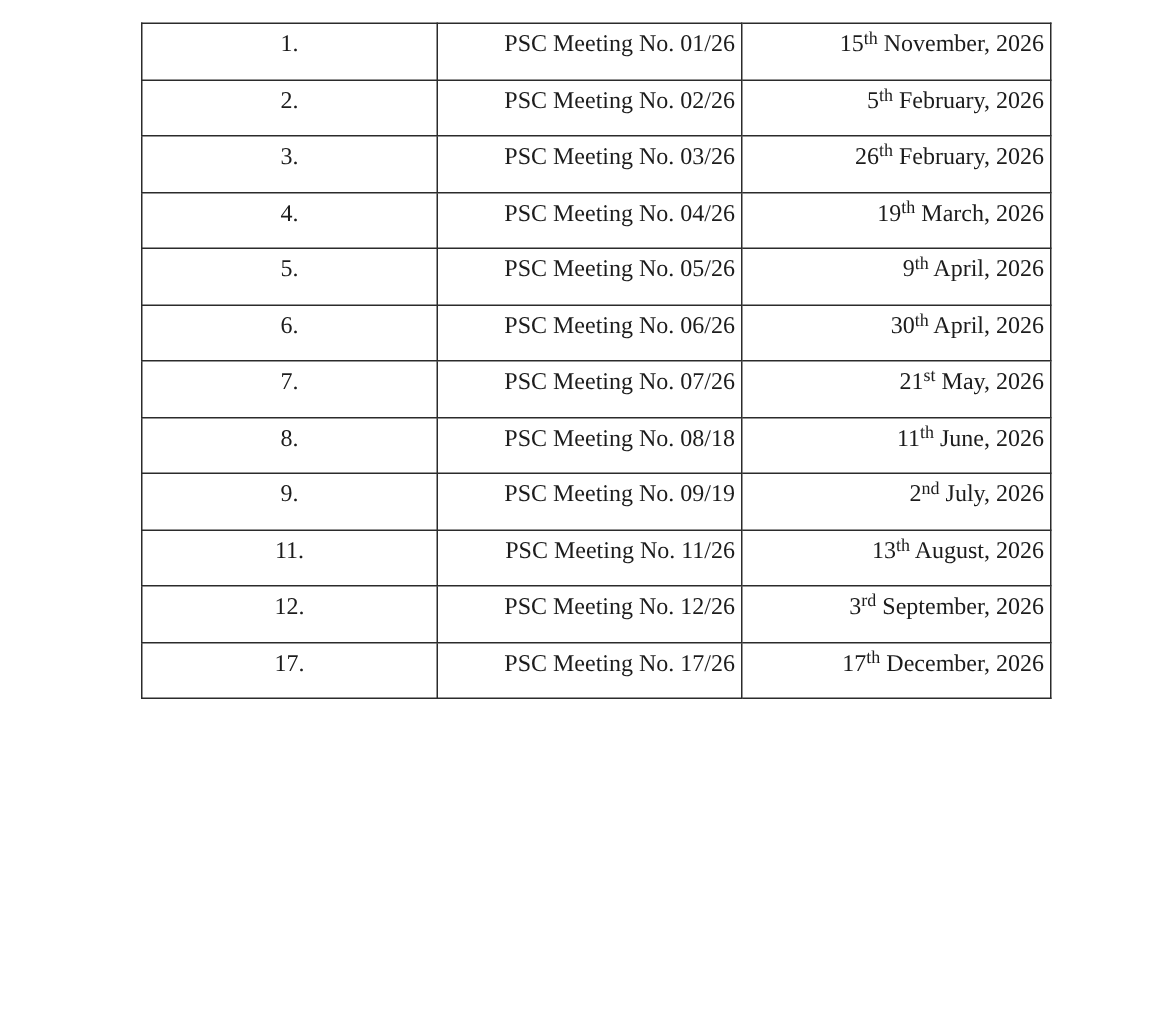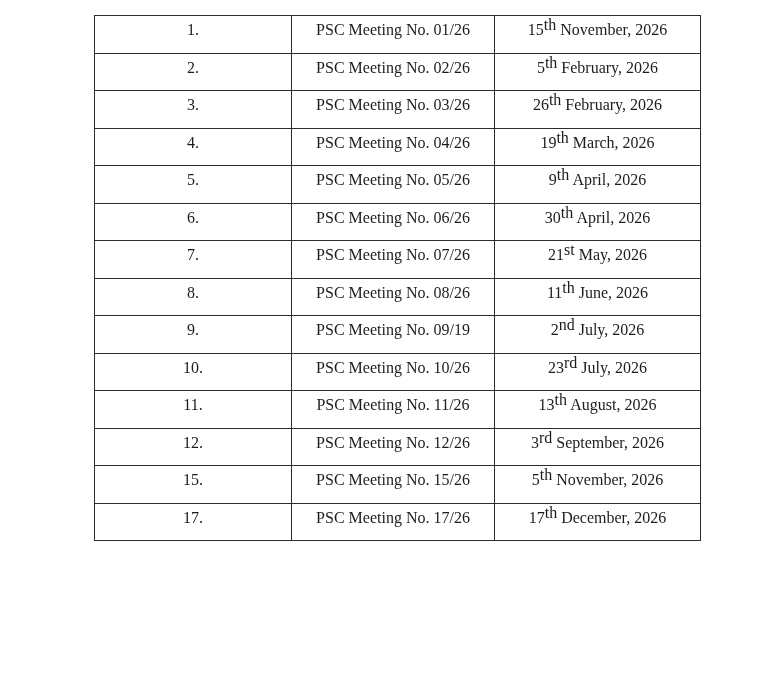--- a/index.html
+++ b/index.html
@@ -27,23 +27,23 @@
   table.schedule td {
     border: 1px solid #2b2b2b;
     height: 37.5px;
     vertical-align: top;
     padding: 4px 4px 0 4px;
     font-size: 16px;
     line-height: 1.2;
     color: #1c1c1c;
   }
   td.serial { text-align: center; }
-  td.meeting, td.date { text-align: center; padding-left: 7px; }
+  td.meeting, td.date { text-align: right; padding-left: 7px; }
   td.date sup {
-    font-size: 16px;
+    font-size: 12px;
     line-height: 0;
     vertical-align: baseline;
     position: relative;
     top: -5px;
   }
 </style>
 </head>
 <body>
 
 <div class="page">
@@ -91,55 +91,45 @@
   </tr>
 
   <tr>
     <td class="serial"><span>7.</span></td>
     <td class="meeting"><span>PSC Meeting No. 07/26</span></td>
     <td class="date"><span>21</span><sup>st</sup><span> May, 2026</span></td>
   </tr>
 
   <tr>
     <td class="serial"><span>8.</span></td>
-    <td class="meeting"><span>PSC Meeting No. 08/26</span></td>
+    <td class="meeting"><span>PSC Meeting No. 08/18</span></td>
     <td class="date"><span>11</span><sup>th</sup><span> June, 2026</span></td>
   </tr>
 
   <tr>
     <td class="serial"><span>9.</span></td>
     <td class="meeting"><span>PSC Meeting No. 09/19</span></td>
     <td class="date"><span>2</span><sup>nd</sup><span> July, 2026</span></td>
   </tr>
 
-  <tr>
-    <td class="serial"><span>10.</span></td>
-    <td class="meeting"><span>PSC Meeting No. 10/26</span></td>
-    <td class="date"><span>23</span><sup>rd</sup><span> July, 2026</span></td>
-  </tr>
 
   <tr>
     <td class="serial"><span>11.</span></td>
     <td class="meeting"><span>PSC Meeting No. 11/26</span></td>
     <td class="date"><span>13</span><sup>th</sup><span> August, 2026</span></td>
   </tr>
 
   <tr>
     <td class="serial"><span>12.</span></td>
     <td class="meeting"><span>PSC Meeting No. 12/26</span></td>
     <td class="date"><span>3</span><sup>rd</sup><span> September, 2026</span></td>
   </tr>
 
 
 
-  <tr>
-    <td class="serial"><span>15.</span></td>
-    <td class="meeting"><span>PSC Meeting No. 15/26</span></td>
-    <td class="date"><span>5</span><sup>th</sup><span> November, 2026</span></td>
-  </tr>
 
 
   <tr>
     <td class="serial"><span>17.</span></td>
     <td class="meeting"><span>PSC Meeting No. 17/26</span></td>
     <td class="date"><span>17</span><sup>th</sup><span> December, 2026</span></td>
   </tr>
 </tbody>
   </table>
 </div>

